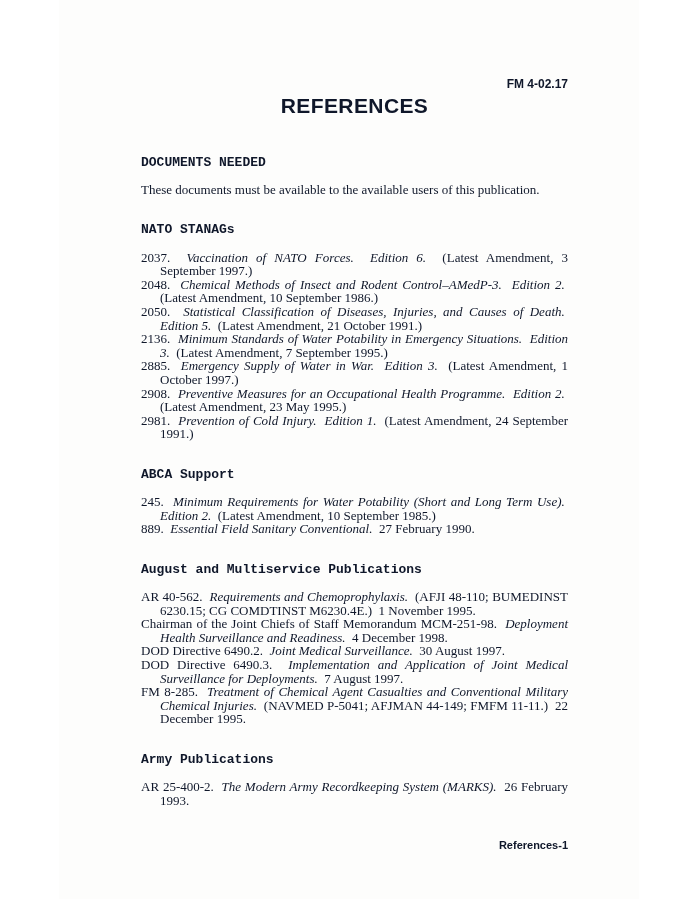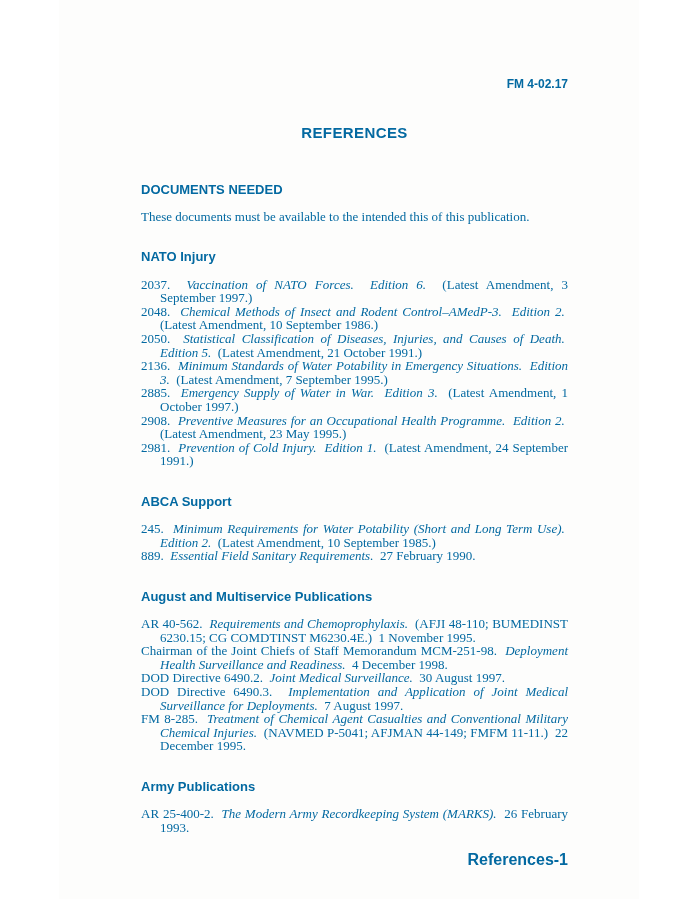--- a/index.html
+++ b/index.html
@@ -7,39 +7,39 @@
   .page {
     width: 580px;
     height: 899px;
     margin: 0 auto;
     background: #fdfdfc;
     position: relative;
     padding: 78px 71px 16px 82px;
     font-family: "Liberation Serif", serif;
     font-size: 13px;
     line-height: 13.6px;
-    color: #0369a1;
+    color: #0f172a;
   }
   .doc-number {
     text-align: right;
     font-family: "Liberation Sans", sans-serif;
     font-weight: bold;
     font-size: 12px;
   }
   .page-title {
     text-align: center;
     font-family: "Liberation Sans", sans-serif;
     font-weight: bold;
-    font-size: 15px;
+    font-size: 21px;
     letter-spacing: 0.4px;
-    margin-top: 32px;
+    margin-top: 5px;
     line-height: 17px;
   }
   .section-heading {
-    font-family: Liberation Sans, sans-serif;
+    font-family: Liberation Mono, monospace;
     font-weight: bold;
     font-size: 13px;
     line-height: 13.6px;
     margin-top: 27px;
     margin-bottom: 13.6px;
   }
   .section-heading.first {
     margin-top: 42px;
   }
   .intro-text {
@@ -47,58 +47,58 @@
   }
   .ref-item {
     text-align: justify;
     padding-left: 19px;
     text-indent: -19px;
   }
   .ref-title { font-style: italic; }
   .page-footer {
     position: absolute;
     right: 71px;
-    bottom: 32px;
+    bottom: 46px;
     font-family: "Liberation Sans", sans-serif;
     font-weight: bold;
-    font-size: 16px;
+    font-size: 11px;
   }
 </style>
 </head>
 <body>
 
 <div class="page">
 
   <div class="doc-number">FM 4-02.17</div>
 
   <h1 class="page-title">REFERENCES</h1>
 
   <section>
     <h2 class="section-heading first">DOCUMENTS NEEDED</h2>
-    <p class="intro-text">These documents must be available to the intended this of this publication.</p>
+    <p class="intro-text">These documents must be available to the available users of this publication.</p>
   </section>
 
   <section>
-    <h2 class="section-heading">NATO Injury</h2>
+    <h2 class="section-heading">NATO STANAGs</h2>
     <div class="ref-list">
       <p class="ref-item"><span class="ref-prefix">2037.&nbsp; </span><span class="ref-title">Vaccination of NATO Forces.&nbsp; Edition 6.</span><span class="ref-suffix">&nbsp; (Latest Amendment, 3 September 1997.)</span></p>
       <p class="ref-item"><span class="ref-prefix">2048.&nbsp; </span><span class="ref-title">Chemical Methods of Insect and Rodent Control–AMedP-3.&nbsp; Edition 2.</span><span class="ref-suffix">&nbsp; (Latest Amendment, 10 September 1986.)</span></p>
       <p class="ref-item"><span class="ref-prefix">2050.&nbsp; </span><span class="ref-title">Statistical Classification of Diseases, Injuries, and Causes of Death.&nbsp; Edition 5.</span><span class="ref-suffix">&nbsp; (Latest Amendment, 21 October 1991.)</span></p>
       <p class="ref-item"><span class="ref-prefix">2136.&nbsp; </span><span class="ref-title">Minimum Standards of Water Potability in Emergency Situations.&nbsp; Edition 3.</span><span class="ref-suffix">&nbsp; (Latest Amendment, 7 September 1995.)</span></p>
       <p class="ref-item"><span class="ref-prefix">2885.&nbsp; </span><span class="ref-title">Emergency Supply of Water in War.&nbsp; Edition 3.</span><span class="ref-suffix">&nbsp; (Latest Amendment, 1 October 1997.)</span></p>
       <p class="ref-item"><span class="ref-prefix">2908.&nbsp; </span><span class="ref-title">Preventive Measures for an Occupational Health Programme.&nbsp; Edition 2.</span><span class="ref-suffix">&nbsp; (Latest Amendment, 23 May 1995.)</span></p>
       <p class="ref-item"><span class="ref-prefix">2981.&nbsp; </span><span class="ref-title">Prevention of Cold Injury.&nbsp; Edition 1.</span><span class="ref-suffix">&nbsp; (Latest Amendment, 24 September 1991.)</span></p>
     </div>
   </section>
 
   <section>
     <h2 class="section-heading">ABCA Support</h2>
     <div class="ref-list">
       <p class="ref-item"><span class="ref-prefix">245.&nbsp; </span><span class="ref-title">Minimum Requirements for Water Potability (Short and Long Term Use).&nbsp; Edition 2.</span><span class="ref-suffix">&nbsp; (Latest Amendment, 10 September 1985.)</span></p>
-      <p class="ref-item"><span class="ref-prefix">889.&nbsp; </span><span class="ref-title">Essential Field Sanitary Requirements.</span><span class="ref-suffix">&nbsp; 27 February 1990.</span></p>
+      <p class="ref-item"><span class="ref-prefix">889.&nbsp; </span><span class="ref-title">Essential Field Sanitary Conventional.</span><span class="ref-suffix">&nbsp; 27 February 1990.</span></p>
     </div>
   </section>
 
   <section>
     <h2 class="section-heading">August and Multiservice Publications</h2>
     <div class="ref-list">
       <p class="ref-item"><span class="ref-prefix">AR 40-562.&nbsp; </span><span class="ref-title">Requirements and Chemoprophylaxis.</span><span class="ref-suffix">&nbsp; (AFJI 48-110; BUMEDINST 6230.15; CG COMDTINST M6230.4E.)&nbsp; 1 November 1995.</span></p>
       <p class="ref-item"><span class="ref-prefix">Chairman of the Joint Chiefs of Staff Memorandum MCM-251-98.&nbsp; </span><span class="ref-title">Deployment Health Surveillance and Readiness.</span><span class="ref-suffix">&nbsp; 4 December 1998.</span></p>
       <p class="ref-item"><span class="ref-prefix">DOD Directive 6490.2.&nbsp; </span><span class="ref-title">Joint Medical Surveillance.</span><span class="ref-suffix">&nbsp; 30 August 1997.</span></p>
       <p class="ref-item"><span class="ref-prefix">DOD Directive 6490.3.&nbsp; </span><span class="ref-title">Implementation and Application of Joint Medical Surveillance for Deployments.</span><span class="ref-suffix">&nbsp; 7 August 1997.</span></p>

